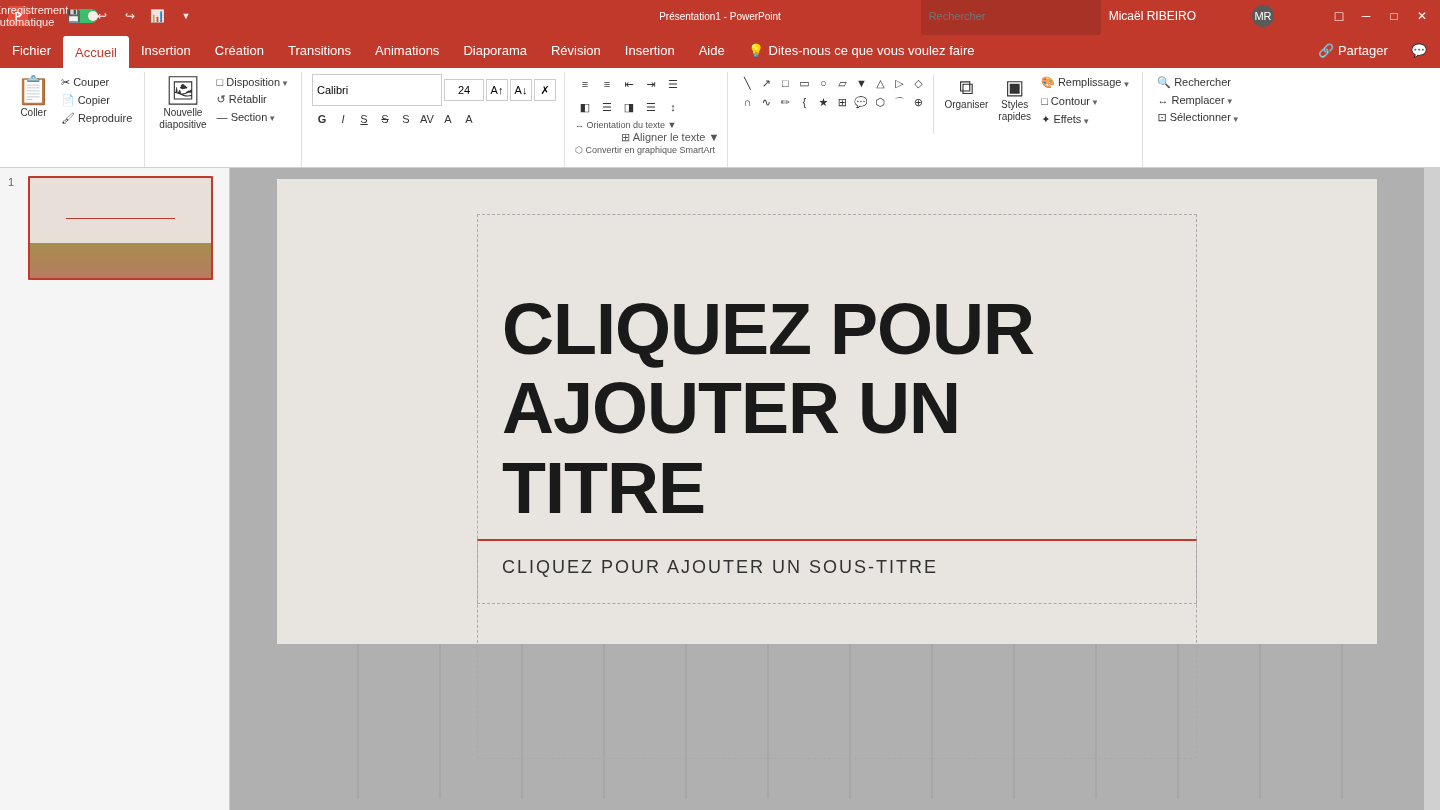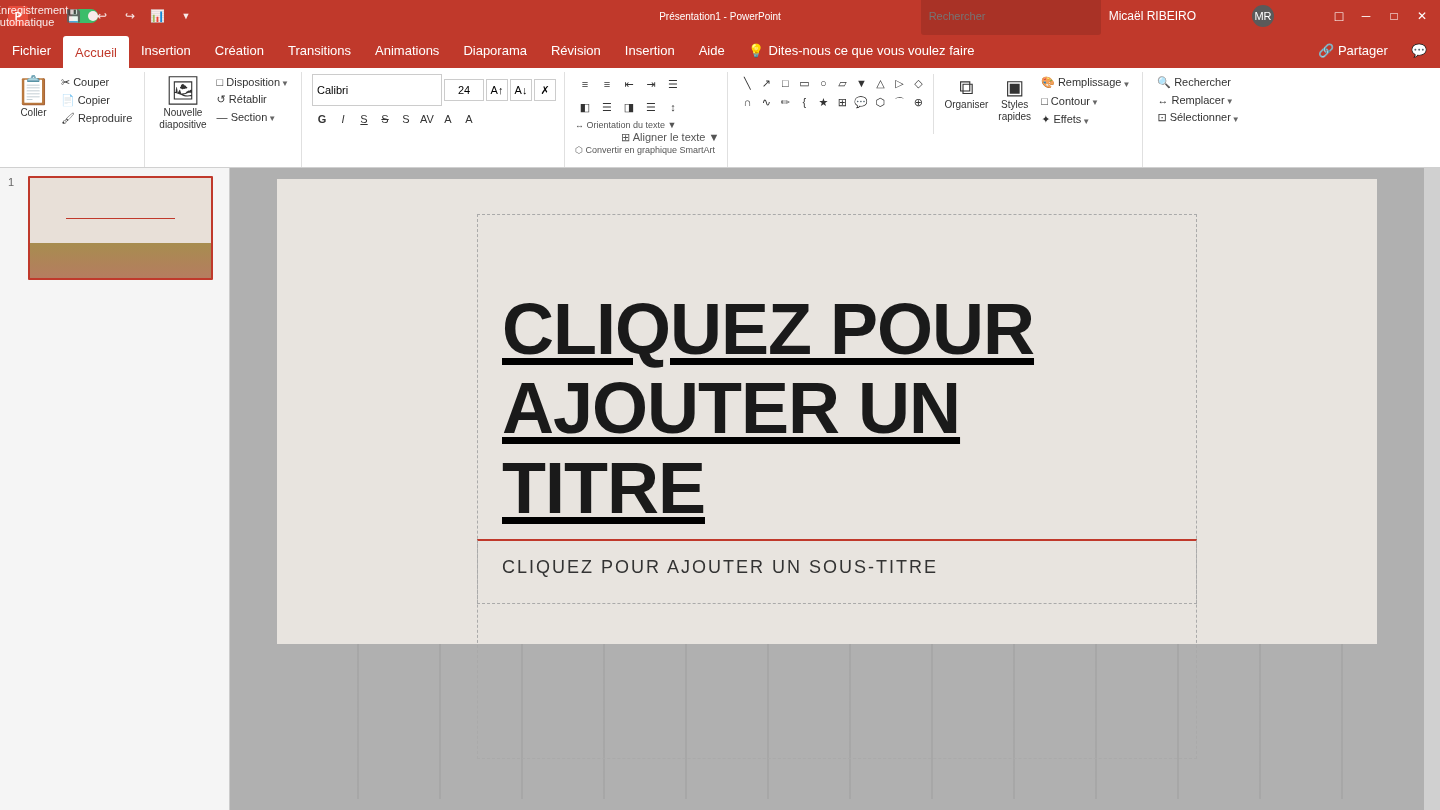--- a/index.html
+++ b/index.html
@@ -202,21 +202,20 @@
       position: absolute;
       top: 35px;
       left: 200px;
       right: 180px;
       bottom: 195px;
       border: 1px dashed #aaa;
       display: flex;
       align-items: center;
       justify-content: center;
       padding: 20px 24px;
-      text-decoration: underline;
     }
     .title-text {
       font-size: 72px;
       font-weight: 900;
       color: #1a1a1a;
       font-family: 'Segoe UI', Arial, sans-serif;
       line-height: 1.1;
       letter-spacing: -1px;
     }
 

